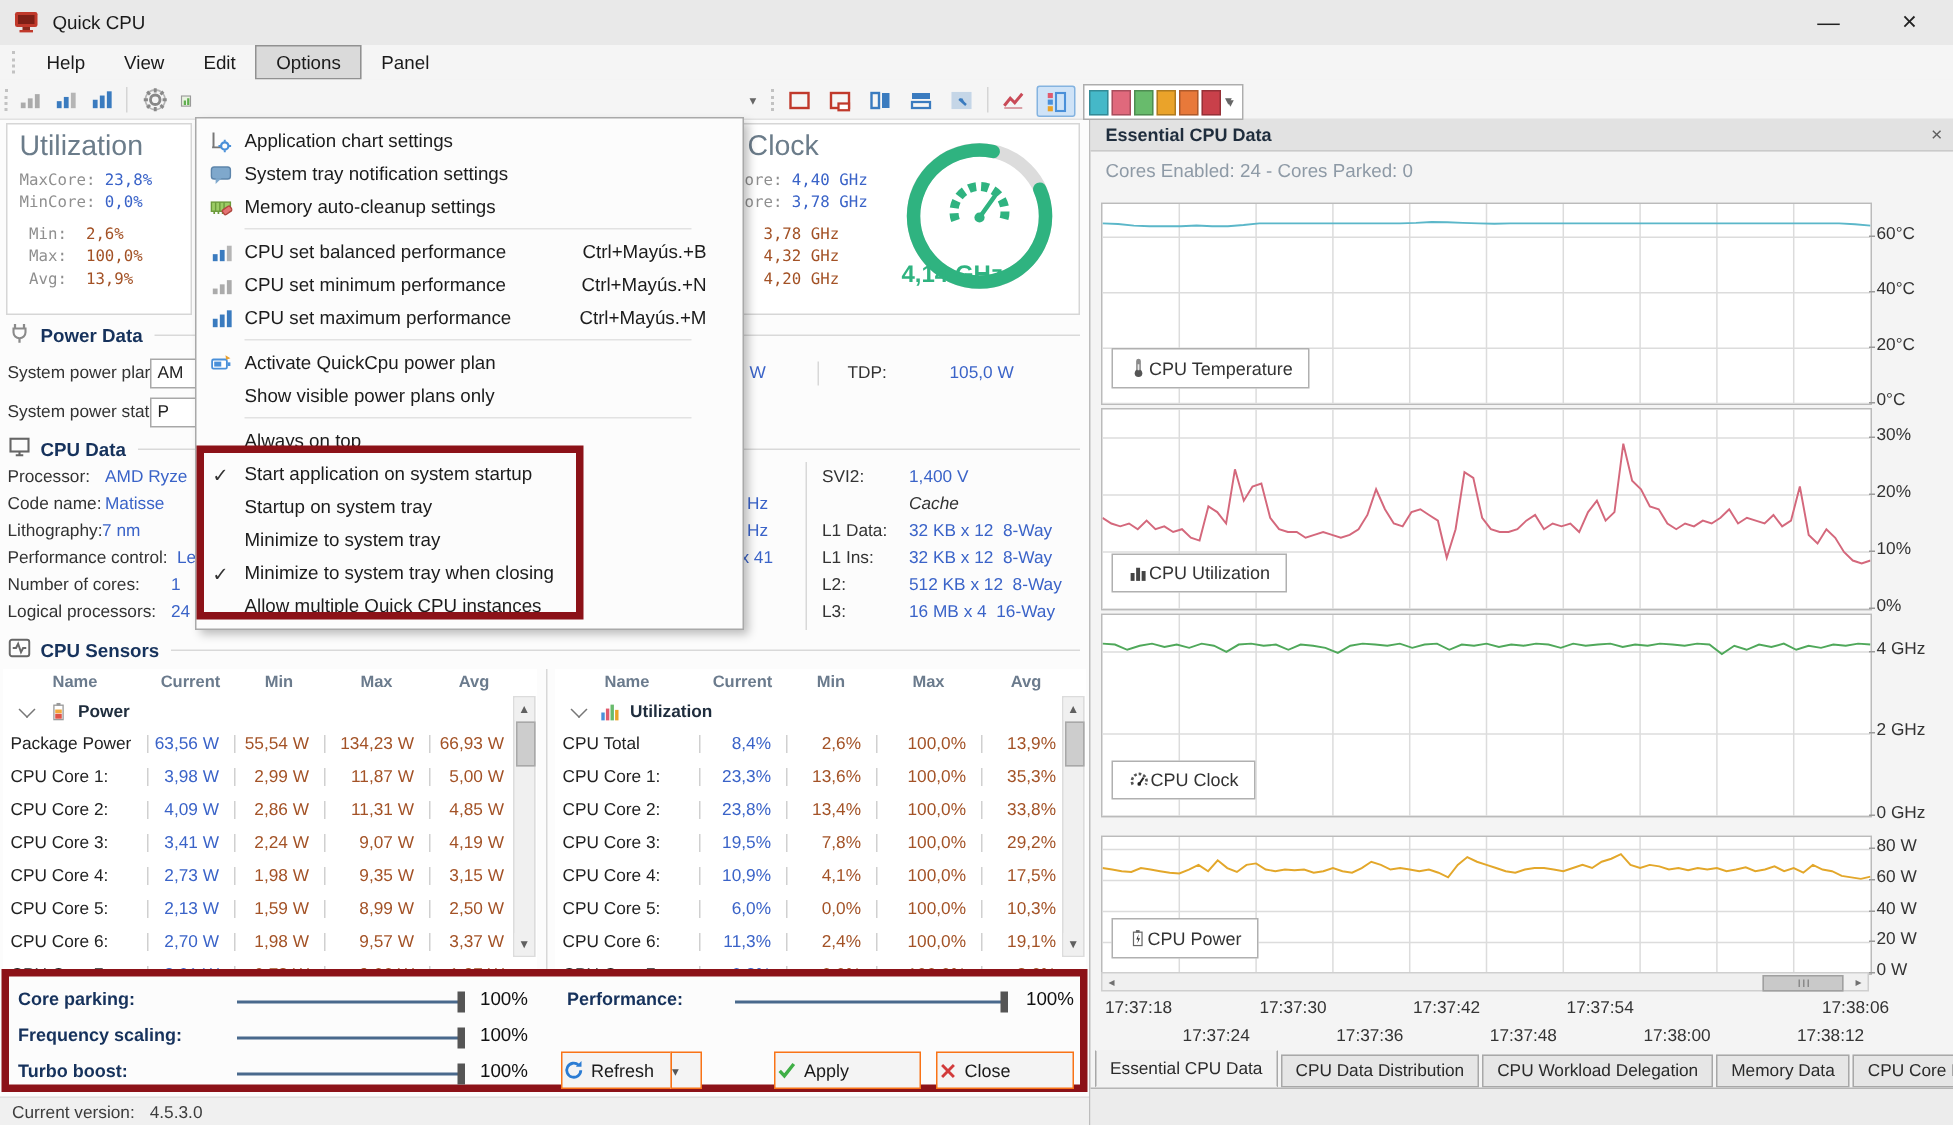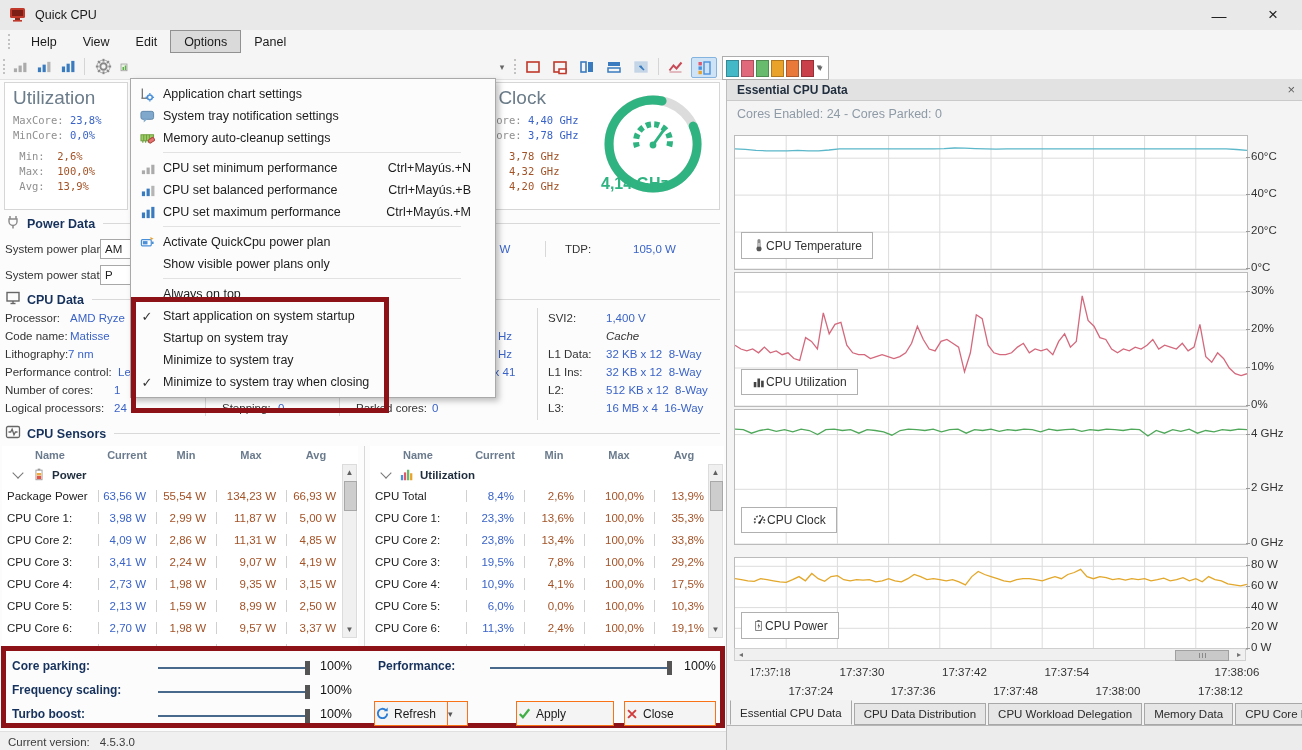--- a/index.html
+++ b/index.html
@@ -762,21 +762,21 @@
   <div id="rp-hscroll">
       <div class="ha" style="left: 0px;">◂</div>
       <div class="ha" style="right: 0px;">▸</div>
       <div class="hthumb">
         <i></i>
         <i></i>
         <i></i>
       </div>
     </div>
   <div id="rp-xticks">
-      <div class="xtick" style="left: 43px; top: 586px; font-family: Liberation Serif, serif;">17:37:18</div>
+      <div class="xtick" style="left: 32px; top: 586px;">17:37:18</div>
       <div class="xtick" style="left: 83.8px; top: 605px;">17:37:24</div>
       <div class="xtick" style="left: 135px; top: 586px;">17:37:30</div>
       <div class="xtick" style="left: 186.2px; top: 605px;">17:37:36</div>
       <div class="xtick" style="left: 237.4px; top: 586px;">17:37:42</div>
       <div class="xtick" style="left: 288.6px; top: 605px;">17:37:48</div>
       <div class="xtick" style="left: 339.8px; top: 586px;">17:37:54</div>
       <div class="xtick" style="left: 391px; top: 605px;">17:38:00</div>
       <div class="xtick" style="left: 466px; top: 586px; margin-left: 44px;">17:38:06</div>
       <div class="xtick" style="left: 493.4px; top: 605px;">17:38:12</div>
     </div>
@@ -833,38 +833,38 @@
           </g>
           <rect x="9" y="8" width="6.5" height="4" rx="1" transform="rotate(-35 12 10)" fill="#e57373" stroke="#b0463f"></rect>
         </svg>
       </span>
       <span class="om-label">Memory auto-cleanup settings</span>
     </div>
     <div class="om-sep"></div>
     <div class="om-item">
       <span class="om-ico">
         <svg width="15" height="15" viewBox="0 0 16 16">
+          <rect x="2" y="9" width="3.4" height="5" fill="#3a7bbf"></rect>
+          <rect x="7" y="6" width="3.4" height="8" fill="#3a7bbf"></rect>
+          <rect x="12" y="3" width="3.4" height="11" fill="#b5b5b5"></rect>
+        </svg>
+      </span>
+      <span class="om-label">CPU set balanced performance</span>
+      <span class="om-short">Ctrl+Mayús.+B</span>
+    </div>
+    <div class="om-item">
+      <span class="om-ico">
+        <svg width="15" height="15" viewBox="0 0 16 16">
           <rect x="2" y="10" width="3.4" height="4" fill="#ababab"></rect>
           <rect x="7" y="7" width="3.4" height="7" fill="#ababab"></rect>
           <rect x="12" y="4" width="3.4" height="10" fill="#ababab"></rect>
         </svg>
       </span>
       <span class="om-label">CPU set minimum performance</span>
       <span class="om-short">Ctrl+Mayús.+N</span>
-    </div>
-    <div class="om-item">
-      <span class="om-ico">
-        <svg width="15" height="15" viewBox="0 0 16 16">
-          <rect x="2" y="9" width="3.4" height="5" fill="#3a7bbf"></rect>
-          <rect x="7" y="6" width="3.4" height="8" fill="#3a7bbf"></rect>
-          <rect x="12" y="3" width="3.4" height="11" fill="#b5b5b5"></rect>
-        </svg>
-      </span>
-      <span class="om-label">CPU set balanced performance</span>
-      <span class="om-short">Ctrl+Mayús.+B</span>
     </div>
     <div class="om-item">
       <span class="om-ico">
         <svg width="15" height="15" viewBox="0 0 16 16">
           <rect x="2" y="8" width="3.4" height="6" fill="#3a7bbf"></rect>
           <rect x="7" y="5" width="3.4" height="9" fill="#3a7bbf"></rect>
           <rect x="12" y="2" width="3.4" height="12" fill="#3a7bbf"></rect>
         </svg>
       </span>
       <span class="om-label">CPU set maximum performance</span>
@@ -900,14 +900,18 @@
       <span class="om-label">Startup on system tray</span>
     </div>
     <div class="om-item">
       <span class="om-ico"></span>
       <span class="om-label">Minimize to system tray</span>
     </div>
     <div class="om-item">
       <span class="om-ico om-check">✓</span>
       <span class="om-label">Minimize to system tray when closing</span>
     </div>
+    <div class="om-item">
+      <span class="om-ico"></span>
+      <span class="om-label">Allow multiple Quick CPU instances</span>
+    </div>
   </div>
 <div id="red-box-menu"></div>
 
 </body></html>

